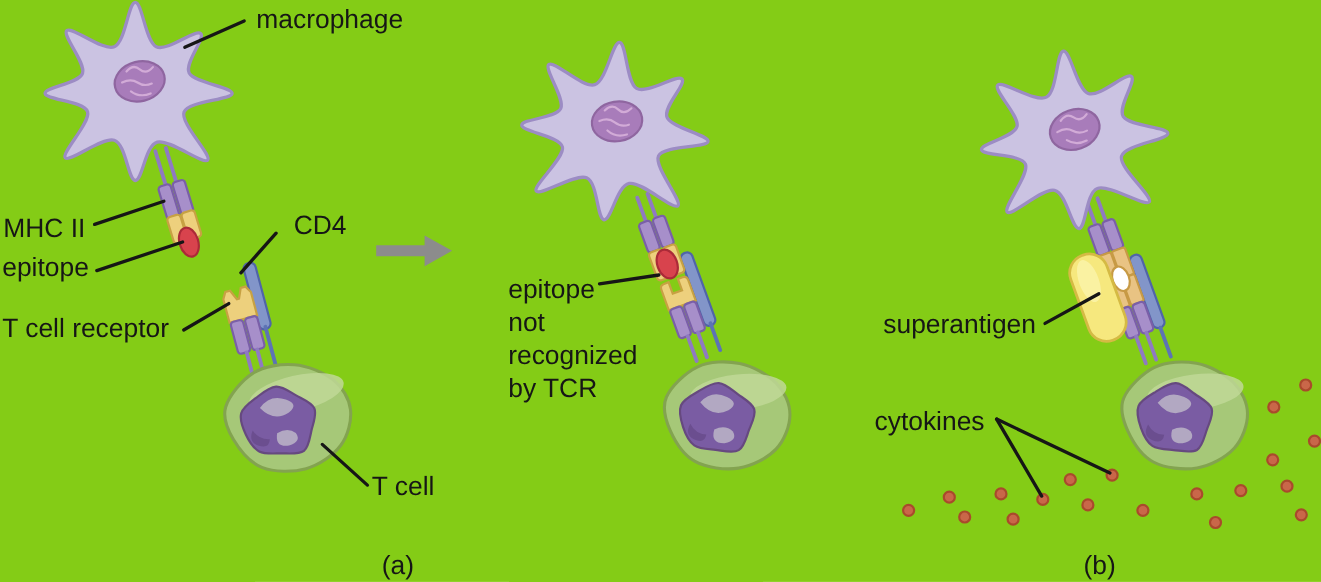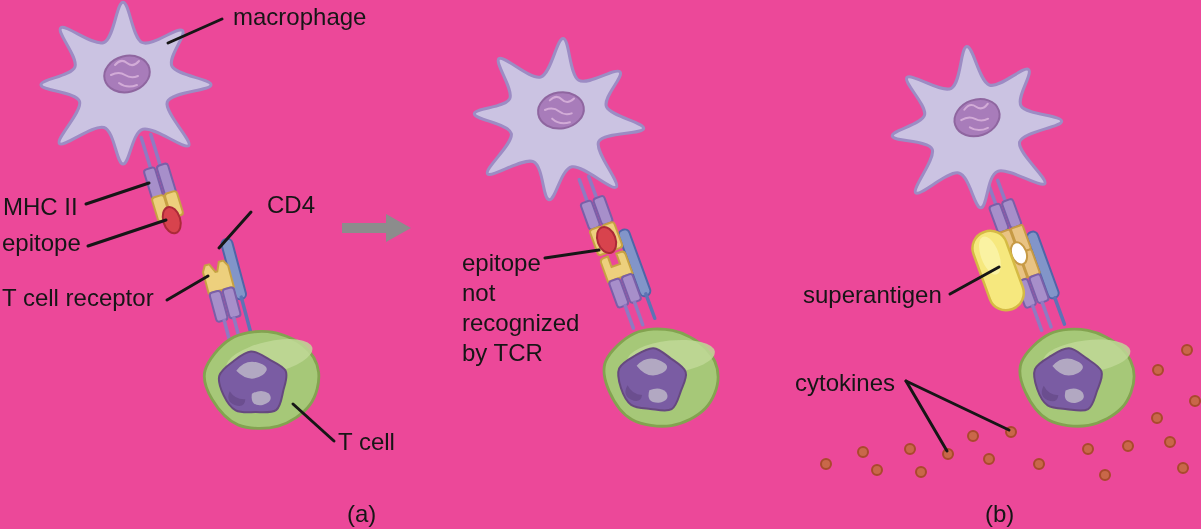--- a/index.html
+++ b/index.html
@@ -1,16 +1,16 @@
 <!DOCTYPE html>
 <html style="--macrophage-body: #cbc3e2; --macrophage-outline: #9c8cc4; --macrophage-nucleus: #a87cba; --macrophage-nucleus-outline: #8f66a0; --macrophage-nucleus-squiggle: #d4aed8; --tcell-body: #a6c878; --tcell-outline: #83a350; --tcell-highlight: #bfd897; --tcell-nucleus: #7a5ca3; --tcell-nucleus-outline: #66497f; --tcell-nucleus-patch: #b2a8c2; --tcell-nucleus-dark: #6b4e8f; --receptor-purple: #a78fca; --receptor-purple-outline: #7a5fa8; --receptor-yellow: #edd07d; --receptor-yellow-outline: #c7a143; --receptor-tan: #e9c383; --receptor-tan-outline: #c79a45; --cd4-blue: #8295c9; --cd4-outline: #5065a8; --stalk-purple: #8f7ac2; --stalk-blue: #5d73b5; --epitope-red: #d8434d; --epitope-outline: #ab2a38; --superantigen-yellow: #f6e87e; --superantigen-outline: #d5ba44; --superantigen-highlight: #fbf3a6; --cytokine-fill: #c96749; --cytokine-outline: #a94a2c; --arrow-gray: #8c8c8c; --label-text: #161616;"><head>
 <meta charset="utf-8">
 <style>
   html,body{margin:0;padding:0;background:#ffffff;}
-  .stage{position:relative;width:1201px;height:529px;background:#ec4899;overflow:hidden;
+  .stage{position:relative;width:1201px;height:529px;background:#84cc16;overflow:hidden;
          font-family:"Liberation Sans", sans-serif;}
   svg{display:block;}
   .lbl{font-family:"Liberation Sans", sans-serif;font-size:24px;fill:var(--label-text);}
   .leader{stroke:var(--label-text);stroke-width:3;stroke-linecap:round;}
   .macro-body{fill:var(--macrophage-body);stroke:var(--macrophage-outline);stroke-width:3;}
   .macro-nucleus{fill:var(--macrophage-nucleus);stroke:var(--macrophage-nucleus-outline);stroke-width:2;}
   .macro-squiggle{fill:none;stroke:var(--macrophage-nucleus-squiggle);stroke-width:2;stroke-linecap:round;opacity:.95;}
   .tcell-body{fill:var(--tcell-body);stroke:var(--tcell-outline);stroke-width:2.8;}
   .tcell-highlight{fill:var(--tcell-highlight);opacity:.85;}
   .tcell-nucleus{fill:var(--tcell-nucleus);stroke:var(--tcell-nucleus-outline);stroke-width:2;}

